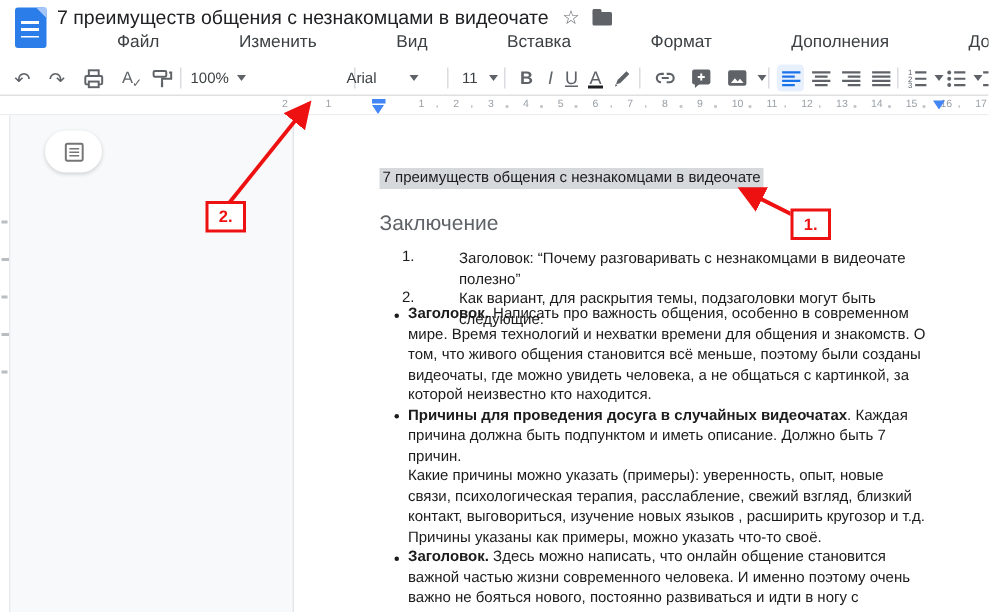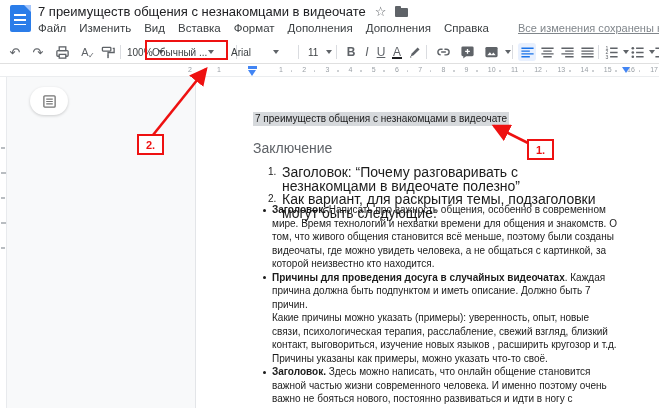--- a/index.html
+++ b/index.html
@@ -12,21 +12,21 @@
   .docs-logo { position:absolute; left:10px; top:5px; width:21px; height:27px; background:#2b7de9; border-radius:2px; }
   .docs-logo::before { content:""; position:absolute; right:0; top:0; border-style:solid; border-width:0 7px 7px 0; border-color:transparent #a6c6fa transparent transparent; }
   .docs-logo::after { content:""; position:absolute; left:4px; top:9px; width:12px; height:11px;
       background:repeating-linear-gradient(#fff 0 2px, transparent 2px 5px); }
   .title-row { position:absolute; left:38px; top:4px; display:flex; align-items:center; gap:9px; }
   .doc-title { font-size:13px; color:#202124; white-space:nowrap; }
   .star-icon { font-size:13px; color:#5f6368; line-height:1; }
   .folder-icon { position:relative; width:13px; height:9px; background:#5f6368; border-radius:1px; margin-top:2px; }
   .folder-icon::before { content:""; position:absolute; left:0; top:-2px; width:6px; height:3px; background:#5f6368; border-radius:1px 1px 0 0; }
   .menubar { position:absolute; left:38px; top:22px; display:flex; align-items:center; gap:13px; font-size:11.5px; color:#3c4043; }
-  .menu-item { cursor:default; white-space:nowrap; }
+  .menu-item { cursor:default; white-space:nowrap;margin-left:40px; }
   .saved-status { margin-left:16px; color:#80868b; font-size:11px; text-decoration:underline; white-space:nowrap; }
 
   
   .toolbar { position:absolute; left:0; top:40px; width:659px; height:24px; background:#fff; border-bottom:1px solid #e0e0e0; }
   .tb { position:absolute; top:3px; height:18px; display:flex; align-items:center; justify-content:center; color:#5f6368; }
   .tb-btn { width:18px; }
   .tb-sep { position:absolute; top:5px; width:1px; height:14px; background:#dadce0; }
   .glyph { font-size:13px; line-height:1; color:#5f6368; }
   .caret { width:0; height:0; border-left:3.5px solid transparent; border-right:3.5px solid transparent; border-top:4px solid #5f6368; margin-left:5px; }
   .dd { font-size:10px; color:#3c4043; justify-content:flex-start; white-space:nowrap; }
@@ -51,21 +51,21 @@
 
   
   .canvas { position:absolute; left:0; top:77px; width:659px; height:331px; background:#f8f9fa; }
   .page { position:absolute; left:195px; top:0; width:464px; height:331px; background:#fff; border-left:1px solid #e3e5e8; }
   .outline-rail { position:absolute; left:0; top:0; width:7px; height:331px; background:#fff; border-right:1px solid #e8eaed; }
   .rail-dash { position:absolute; left:1px; height:1.5px; background:#b9bdc1; }
   .outline-pill { position:absolute; left:30px; top:10px; width:38px; height:28px; background:#fff; border-radius:14px;
       box-shadow:0 1px 3px rgba(0,0,0,.18); display:flex; align-items:center; justify-content:center; }
 
   
-  .doc-text { color:#1b1b1b; font-size:14px; line-height:13.5px; }
+  .doc-text { color:#1b1b1b; font-size:10px; line-height:13.5px;margin-left:24px; }
   .hl-title { position:absolute; left:253px; top:112px; font-size:10px; line-height:14px; color:#1b1b1b; background:#d6d9dc; padding:0 2px; white-space:nowrap; }
   .doc-h2 { position:absolute; left:253px; top:140px; font-size:14px; color:#5f6368; font-weight:400; }
   .numlist { position:absolute; left:253px; top:166px; width:360px; }
   .n-row { display:flex; font-size:10px; line-height:12.8px; color:#1b1b1b; }
   .n-num { width:14px; margin-left:15px; flex:none; }
   .bullets { position:absolute; left:263px; top:203px; width:356px; }
   .bullet-item { display:flex; }
   .b-marker { width:9px; flex:none; position:relative; }
   .b-marker::before { content:""; position:absolute; left:0; top:5.5px; width:3px; height:3px; border-radius:50%; background:#1b1b1b; }
   .b-text { font-size:10px; line-height:13.5px; color:#1b1b1b; white-space:pre-wrap; }
@@ -127,25 +127,20 @@
           <rect x="6.7" y="10.5" width="1.6" height="3.5" fill="#5f6368"></rect>
         </svg>
     </div>
     <div class="tb-sep" style="left:120px"></div>
 
     <div class="tb dd" style="left:127px">
       <span>100%</span>
         <span class="caret"></span>
     </div>
 
-    <div class="styles-dd">
-      <span>Обычный ...</span>
-        <span class="caret" style="margin-left:auto"></span>
-      <span class="styles-red-box"></span>
-    </div>
 
     <div class="tb-sep" style="left:236px"></div>
     <div class="tb dd" style="left:231px; width:48px">
       <span>Arial</span>
         <span class="caret" style="margin-left:auto"></span>
     </div>
     <div class="tb-sep" style="left:298px"></div>
     <div class="tb dd" style="left:308px; width:24px">
       <span>11</span>
         <span class="caret" style="margin-left:auto"></span>

